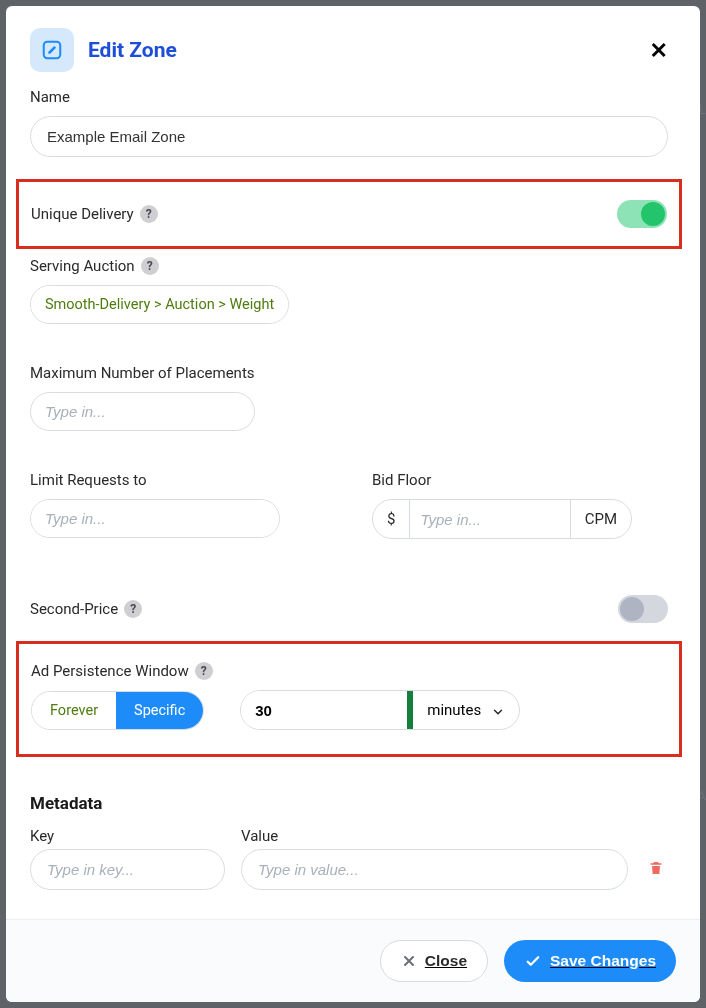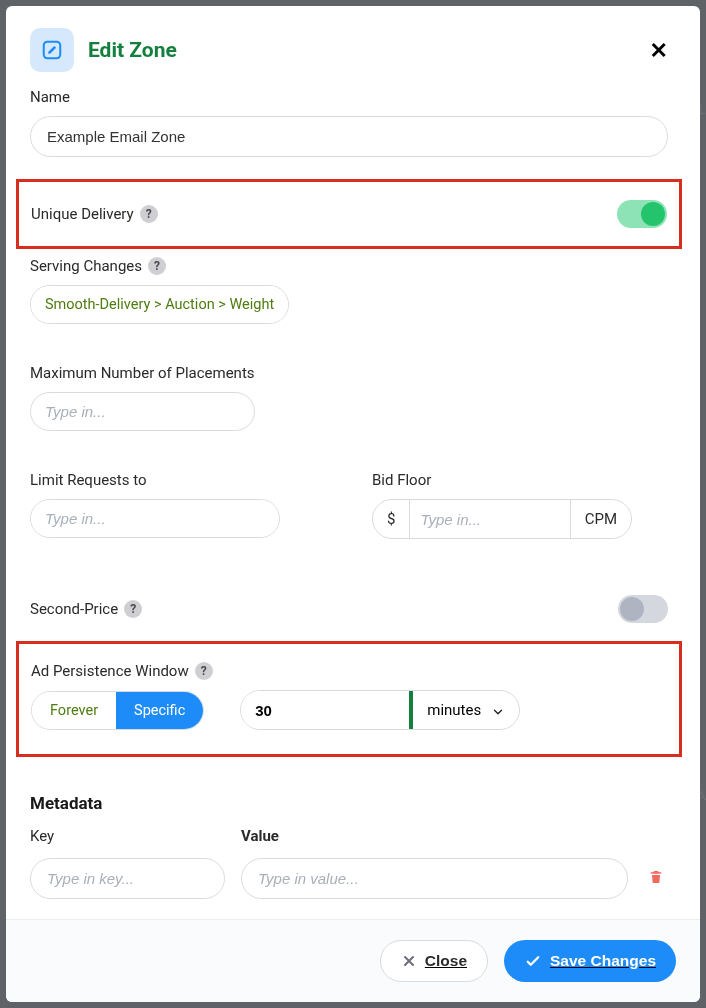--- a/index.html
+++ b/index.html
@@ -31,21 +31,21 @@
     background: #d6e8fb;
     border-radius: 10px;
     display: flex;
     align-items: center;
     justify-content: center;
     margin-right: 14px;
   }
   .modal-header h1 {
     font-size: 21px;
     font-weight: 700;
-    color: #15803d;
+    color: #1d4ed8;
     flex: 1;
   }
   .close-x {
     font-size: 22px;
     font-weight: 700;
     cursor: pointer;
     color: #000;
     padding: 4px 8px;
   }
   .modal-body {
@@ -202,21 +202,21 @@
   }
   .duration-group input {
     border: none; outline: none;
     padding: 10px 14px;
     font-size: 15px;
     flex: 1;
     min-width: 0;
     font-weight: bold;
   }
   .duration-group .unit {
-    border-left: 4px solid #15803d;
+    border-left: 6px solid #15803d;
     padding: 10px 14px;
     font-size: 15px;
     display: flex; align-items: flex-end; gap: 10px;
     cursor: pointer;
   }
   .chev-down {
     width: 14px; height: 14px;
     display: inline-block;
   }
 
@@ -314,21 +314,21 @@
           <span class="help-badge">?</span>
         </div>
         <div class="toggle on">
           <div class="knob"></div>
         </div>
       </div>
     </div>
 
     <div class="section" style="margin-top:8px;">
       <div class="field-label">
-        <span>Serving Changes</span>
+        <span>Serving Auction</span>
         <span class="help-badge">?</span>
       </div>
       <div class="pill-group">
         <div class="pill">Smooth-Delivery &gt; Auction &gt; Weight</div>
       </div>
     </div>
 
     <div class="section" style="margin-top:40px;">
       <div class="field-label">Maximum Number of Placements</div>
       <input class="input-small" type="text" placeholder="Type in..." style="">
@@ -379,23 +379,23 @@
               <svg width="14" height="14" viewBox="0 0 24 24">
                   <path d="M6 9l6 6 6-6" stroke="#2a2a2a" stroke-width="2.5" fill="none" stroke-linecap="round" stroke-linejoin="round"></path>
                 </svg>
             </span>
           </div>
         </div>
       </div>
     </div>
 
     <div class="metadata-heading">Metadata</div>
-    <div class="meta-row" style="margin-bottom:13px;">
+    <div class="meta-row" style="margin-bottom:4px;">
       <div class="col-key field-label" style="margin-bottom:0;">Key</div>
-      <div class="col-val field-label" style="margin-bottom:0;font-weight:bold;">Value</div>
+      <div class="col-val field-label" style="margin-bottom:0;">Value</div>
       <div style="width:22px;"></div>
     </div>
     <div class="meta-row">
       <div class="col-key">
         <input class="text-input" type="text" placeholder="Type in key..." style="">
       </div>
       <div class="col-val">
         <input class="text-input" type="text" placeholder="Type in value..." style="">
       </div>
       <div class="trash">

